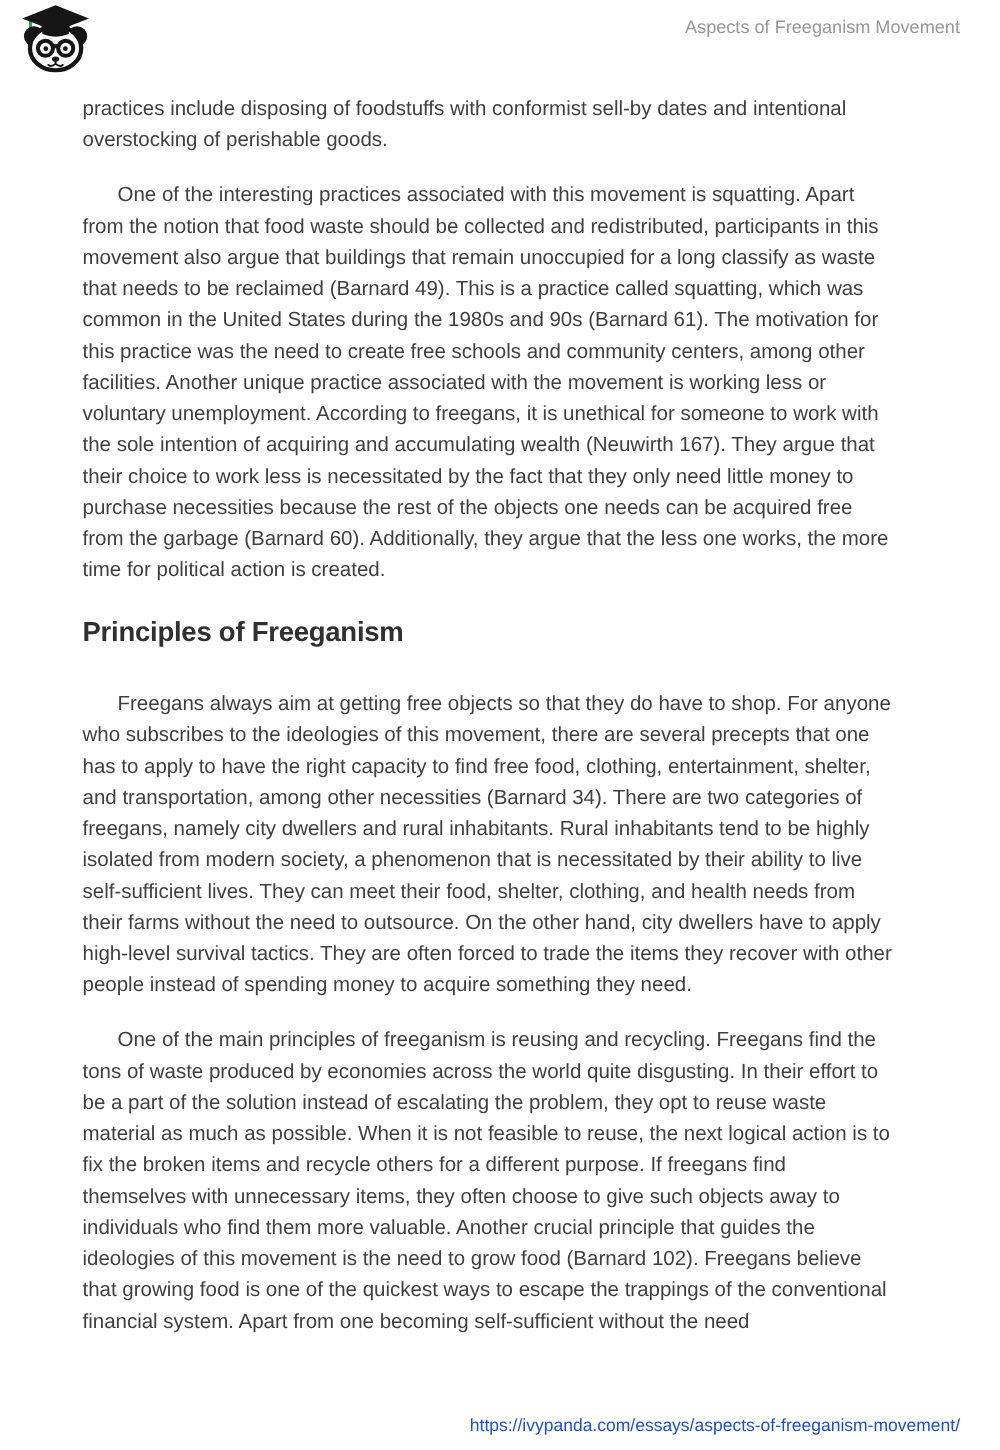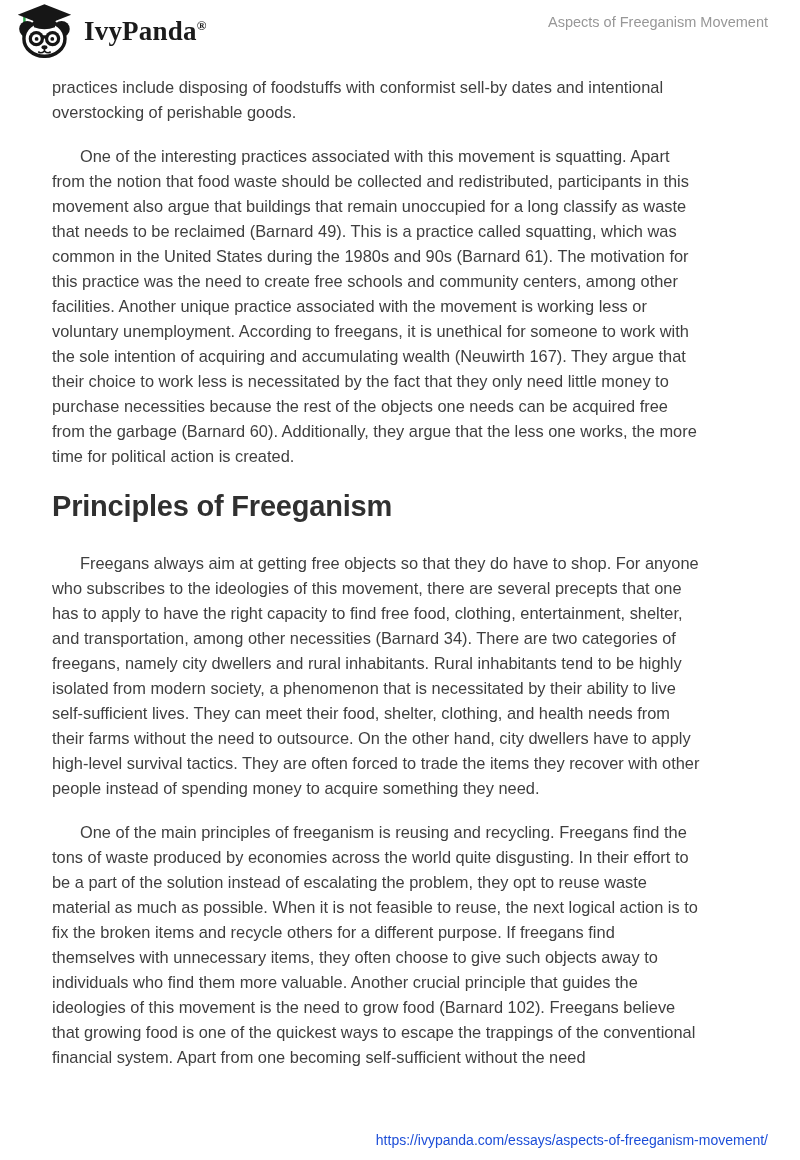--- a/index.html
+++ b/index.html
@@ -40,34 +40,34 @@
     position: absolute;
     right: 32px;
     top: 14px;
     font-size: 14.5px;
     color: #979797;
   }
 
   
   .essay {
     width: 648px;
-    margin-left: 52px;
+    margin-left: 66px;
     color: #3f3f3f;
   }
   .essay p {
     margin: 0 0 19px 0;
     font-size: 16.4px;
     line-height: 25px;
     text-indent: 28px;
     text-align: left;
   }
   .essay p.continuation { text-indent: 0; }
   .essay h2 {
     margin: 6px 0 27px 0;
-    font-size: 29px;
+    font-size: 22px;
     line-height: 36px;
     font-weight: 700;
     color: #303030;
     letter-spacing: -0.2px;
   }
 
   
   .page-footer .source-url {
     position: absolute;
     right: 32px;
@@ -101,21 +101,20 @@
         <rect x="25" y="32.5" width="18" height="3.4" fill="#161616"></rect>
         <circle cx="25.5" cy="36" r="4.6" fill="#ffffff"></circle>
         <circle cx="42.5" cy="36" r="4.6" fill="#ffffff"></circle>
         <circle cx="25.8" cy="36.3" r="2" fill="#161616"></circle>
         <circle cx="42.2" cy="36.3" r="2" fill="#161616"></circle>
 
         <ellipse cx="34" cy="45" rx="3.1" ry="2.2" fill="#161616"></ellipse>
         <path d="M34 47 L34 49 M34 49 Q30.5 52 28 50 M34 49 Q37.5 52 40 50" stroke="#161616" stroke-width="1.7" fill="none" stroke-linecap="round"></path>
       </svg>
     </span>
-    <span class="brand-text"><span>IvyPanda</span><sup>®</sup></span>
   </div>
   <div class="doc-title">Aspects of Freeganism Movement</div>
 </header>
 
 <main class="essay">
   <p class="continuation">practices include disposing of foodstuffs with conformist sell-by dates and intentional overstocking of perishable goods.</p>
   <p>One of the interesting practices associated with this movement is squatting. Apart from the notion that food waste should be collected and redistributed, participants in this movement also argue that buildings that remain unoccupied for a long classify as waste that needs to be reclaimed (Barnard 49). This is a practice called squatting, which was common in the United States during the 1980s and 90s (Barnard 61). The motivation for this practice was the need to create free schools and community centers, among other facilities. Another unique practice associated with the movement is working less or voluntary unemployment. According to freegans, it is unethical for someone to work with the sole intention of acquiring and accumulating wealth (Neuwirth 167). They argue that their choice to work less is necessitated by the fact that they only need little money to purchase necessities because the rest of the objects one needs can be acquired free from the garbage (Barnard 60). Additionally, they argue that the less one works, the more time for political action is created.</p>
   <h2>Principles of Freeganism</h2>
   <p>Freegans always aim at getting free objects so that they do have to shop. For anyone who subscribes to the ideologies of this movement, there are several precepts that one has to apply to have the right capacity to find free food, clothing, entertainment, shelter, and transportation, among other necessities (Barnard 34). There are two categories of freegans, namely city dwellers and rural inhabitants. Rural inhabitants tend to be highly isolated from modern society, a phenomenon that is necessitated by their ability to live self-sufficient lives. They can meet their food, shelter, clothing, and health needs from their farms without the need to outsource. On the other hand, city dwellers have to apply high-level survival tactics. They are often forced to trade the items they recover with other people instead of spending money to acquire something they need.</p>
   <p>One of the main principles of freeganism is reusing and recycling. Freegans find the tons of waste produced by economies across the world quite disgusting. In their effort to be a part of the solution instead of escalating the problem, they opt to reuse waste material as much as possible. When it is not feasible to reuse, the next logical action is to fix the broken items and recycle others for a different purpose. If freegans find themselves with unnecessary items, they often choose to give such objects away to individuals who find them more valuable. Another crucial principle that guides the ideologies of this movement is the need to grow food (Barnard 102). Freegans believe that growing food is one of the quickest ways to escape the trappings of the conventional financial system. Apart from one becoming self-sufficient without the need</p>

